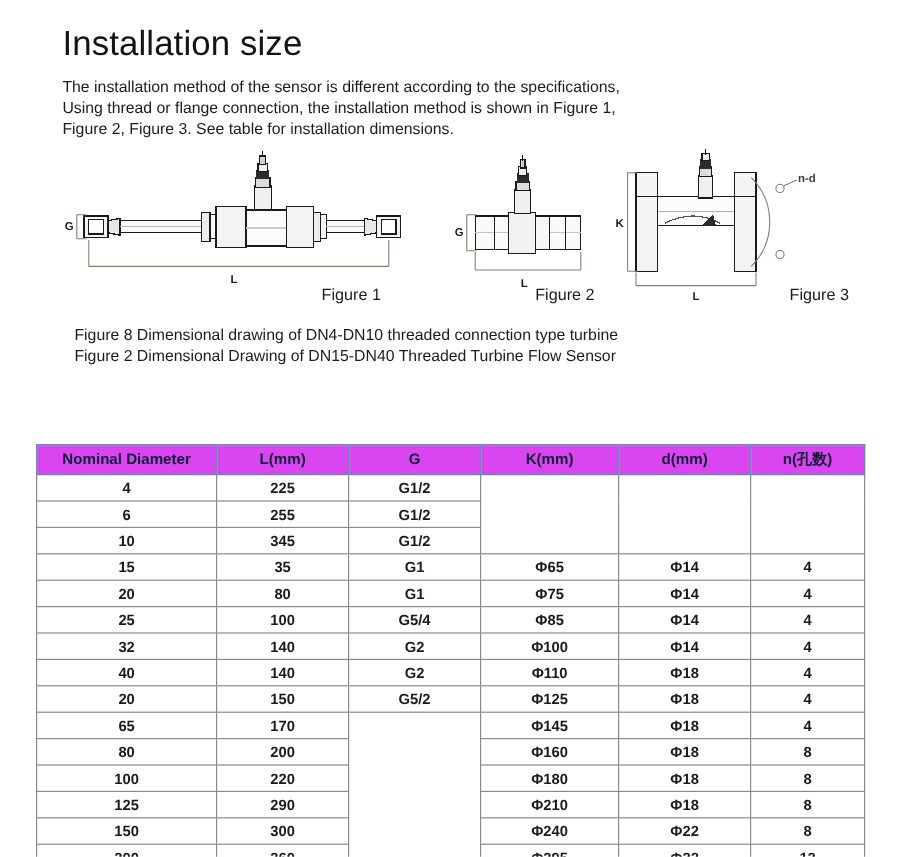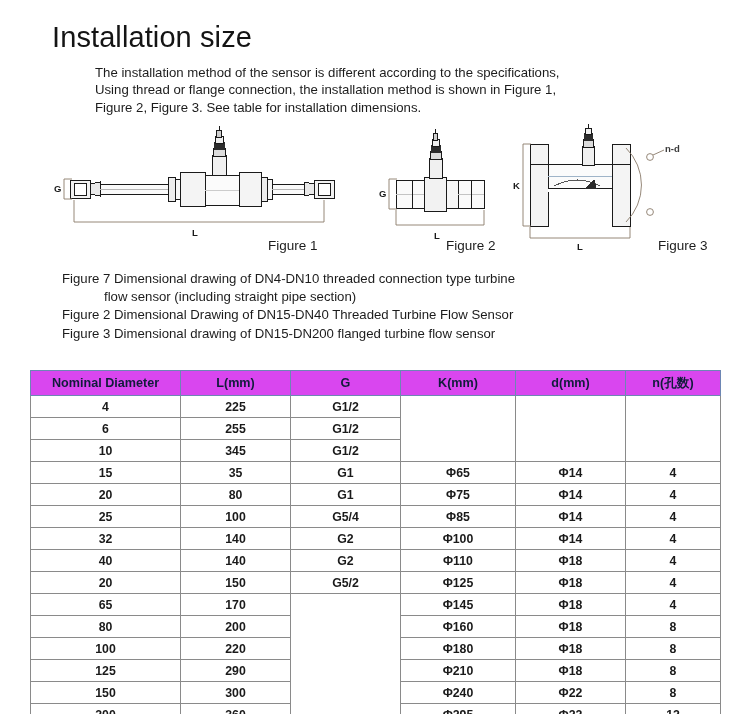--- a/index.html
+++ b/index.html
@@ -34,21 +34,21 @@
   }
   .intro {
     position: absolute;
     left: 52px;
     top: 64px;
     width: 660px;
     font-size: 13.2px;
     line-height: 17.4px;
     color: #1c1c1c;
   }
-  .intro div { white-space: nowrap; margin-left: 43px; }
+  .intro div { white-space: nowrap; }
 
   
   .figures {
     position: absolute;
     left: 0;
     top: 122px;
     width: 750px;
     height: 140px;
   }
   .fig {
@@ -272,24 +272,22 @@
         <line x1="122" y1="105" x2="122" y2="116"></line>
         <line x1="22" y1="116" x2="122" y2="116"></line>
       </g>
       <text x="69" y="128" font-family="'Liberation Sans', sans-serif" font-size="9.5" font-weight="700" fill="#1a1a1a">L</text>
 
       <text x="150" y="128" font-family="'Liberation Sans', sans-serif" font-size="13.5" fill="#1c1c1c">Figure 3</text>
     </svg>
   </div>
 
   <div class="caption-block">
-    <div>Figure 7 Dimensional drawing of DN4-DN10 threaded connection type turbine</div>
-    <div class="cap-indent">flow sensor (including straight pipe section)</div>
+    <div>Figure 8 Dimensional drawing of DN4-DN10 threaded connection type turbine</div>
     <div>Figure 2 Dimensional Drawing of DN15-DN40 Threaded Turbine Flow Sensor</div>
-    <div>Figure 3 Dimensional drawing of DN15-DN200 flanged turbine flow sensor</div>
   </div>
 
   <div class="table-wrap">
     <table class="dims">
       <colgroup>
         <col class="c0">
           <col class="c1">
           <col class="c2">
         <col class="c3">
           <col class="c4">

